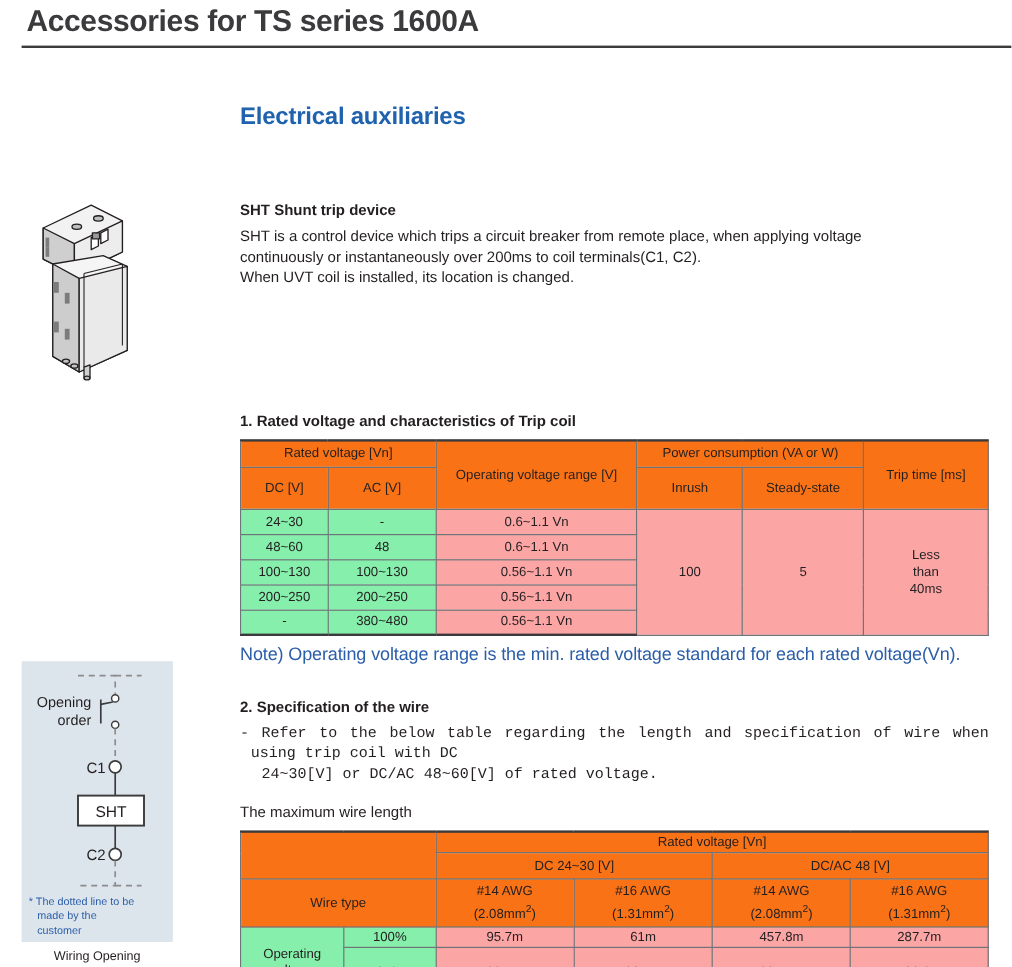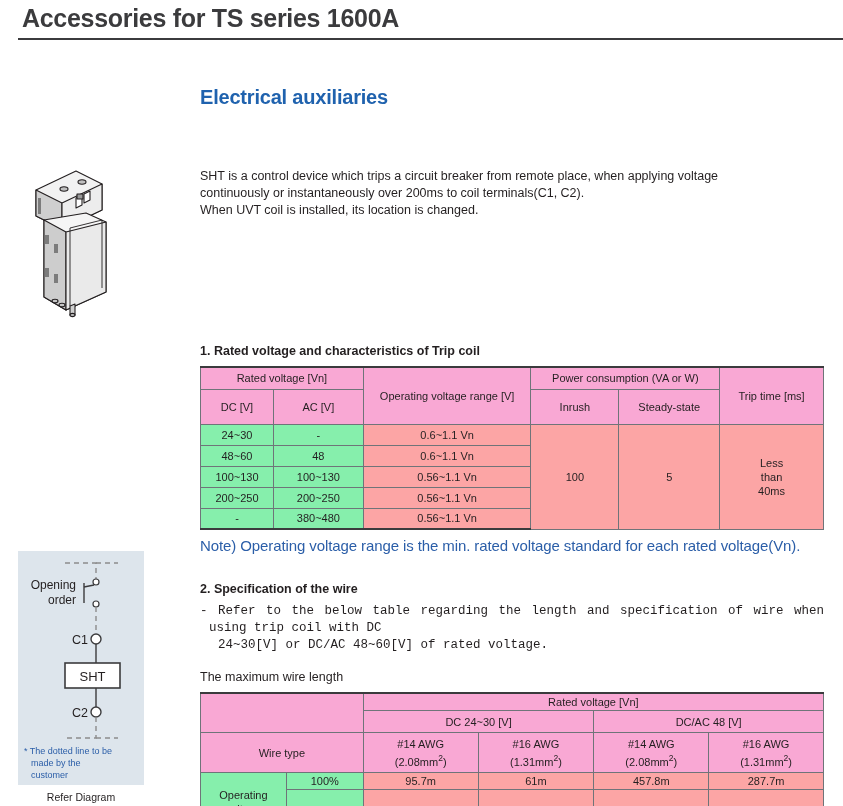--- a/index.html
+++ b/index.html
@@ -67,21 +67,21 @@
   
   table.spec {
     border-collapse: collapse; width: 624px; margin-top: 8px;
     font-size: 11px;
   }
   table.spec td, table.spec th {
     border: 1px solid #6f7479;
     text-align: center; vertical-align: middle;
     font-weight: normal; padding: 2px 3px;
   }
-  .hdr { background: #f9a8d4; }
+  .hdr { background: #f97316; }
   .lt  { background: #86efac; }
   .wh  { background: #fca5a5; }
   .tbl-top { border-top: 2px solid #3b3b3d !important; }
   .tbl-bot { border-bottom: 2px solid #3b3b3d !important; }
   .sub { font-size: 8.5px; vertical-align: super; }
   .twoline { line-height: 14px; }
 
   
   .product-img { position: absolute; left: 14px; top: 158px; }
 
@@ -143,20 +143,21 @@
 
         <path d="M56 148 L56 157 L61 157 L61 146 Z" fill="#d0d0d0"></path>
         <ellipse cx="58.5" cy="157" rx="2.5" ry="1.6" fill="#bdbdbd"></ellipse>
         <ellipse cx="41" cy="143" rx="3" ry="1.8" fill="#c6c6c6"></ellipse>
         <ellipse cx="48" cy="147" rx="3" ry="1.8" fill="#c6c6c6"></ellipse>
       </g>
     </svg>
   </div>
 
   <div class="intro">
+    <div class="intro-title">SHT Shunt trip device</div>
     <div class="intro-body">
       <div>SHT is a control device which trips a circuit breaker from remote place, when applying voltage</div>
       <div>continuously or instantaneously over 200ms to coil terminals(C1, C2).</div>
       <div>When UVT coil is installed, its location is changed.</div>
     </div>
   </div>
 
   <div class="block1">
     <div class="sec-title">1. Rated voltage and characteristics of Trip coil</div>
 
@@ -323,15 +324,15 @@
     <text x="58" y="53" text-anchor="end" font-family="Liberation Sans, sans-serif" font-size="12" fill="#231f20">order</text>
     <text x="70" y="93" text-anchor="end" font-family="Liberation Sans, sans-serif" font-size="12.5" fill="#231f20">C1</text>
     <text x="70" y="166" text-anchor="end" font-family="Liberation Sans, sans-serif" font-size="12.5" fill="#231f20">C2</text>
   </svg>
 
   <div class="wiring-note">
     <span class="hang">* The dotted line to be</span>
     <span class="hang" style="padding-left:7px;text-indent:0">made by the</span>
     <span class="hang" style="padding-left:7px;text-indent:0">customer</span>
   </div>
-  <div class="wiring-caption">Refer Diagram</div>
+  <div class="wiring-caption">Wiring Opening</div>
 
 </div>
 
 </body></html>

